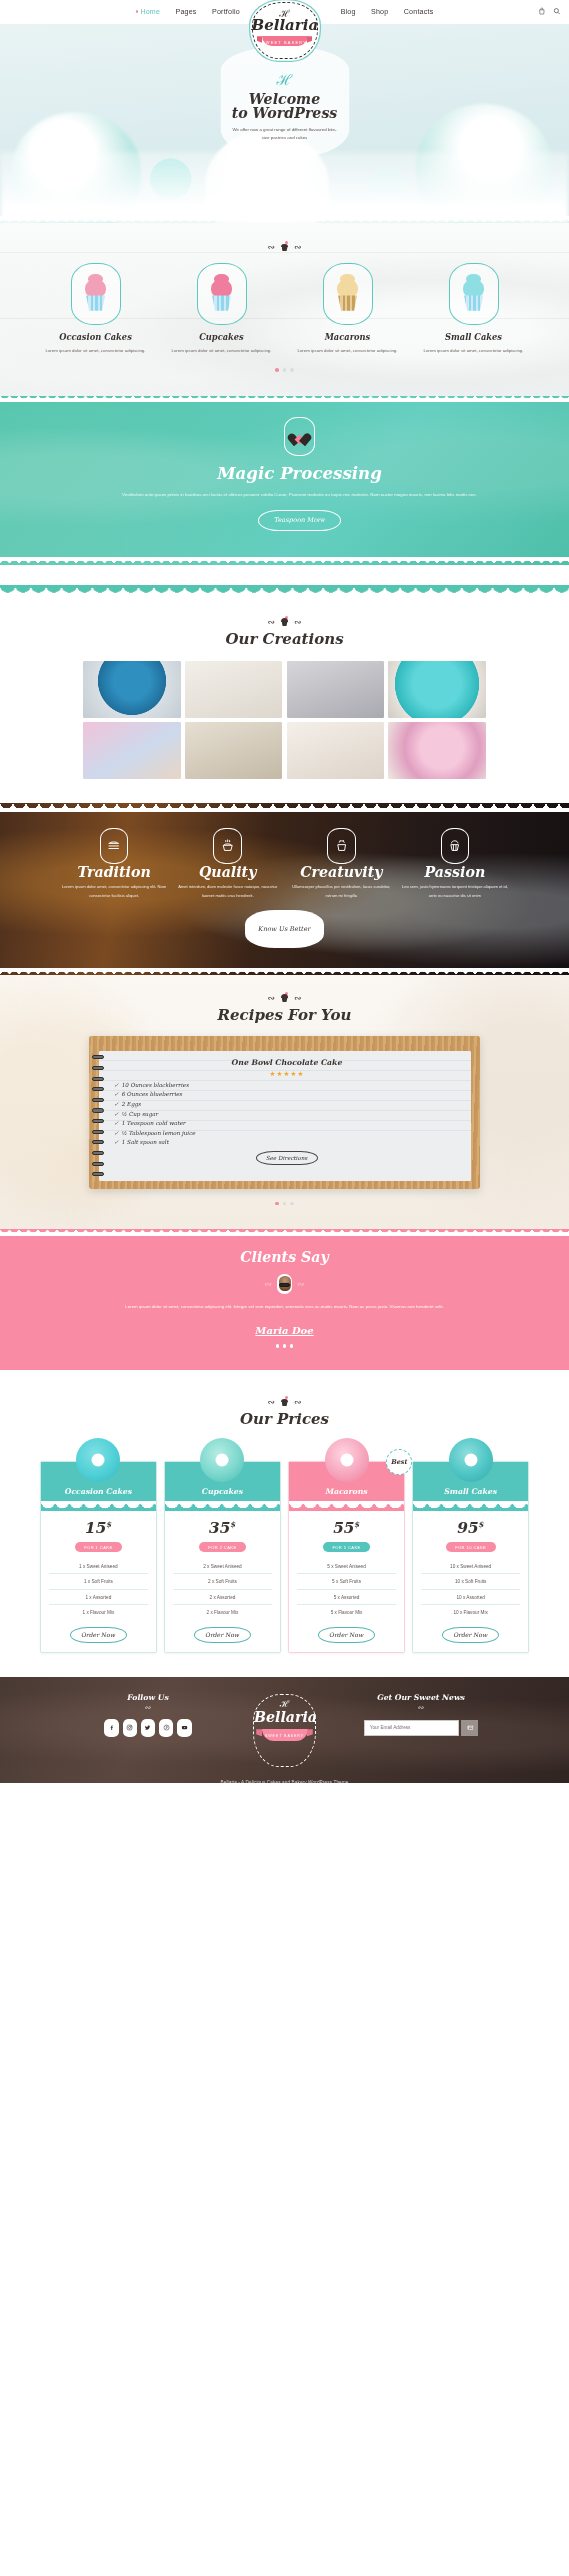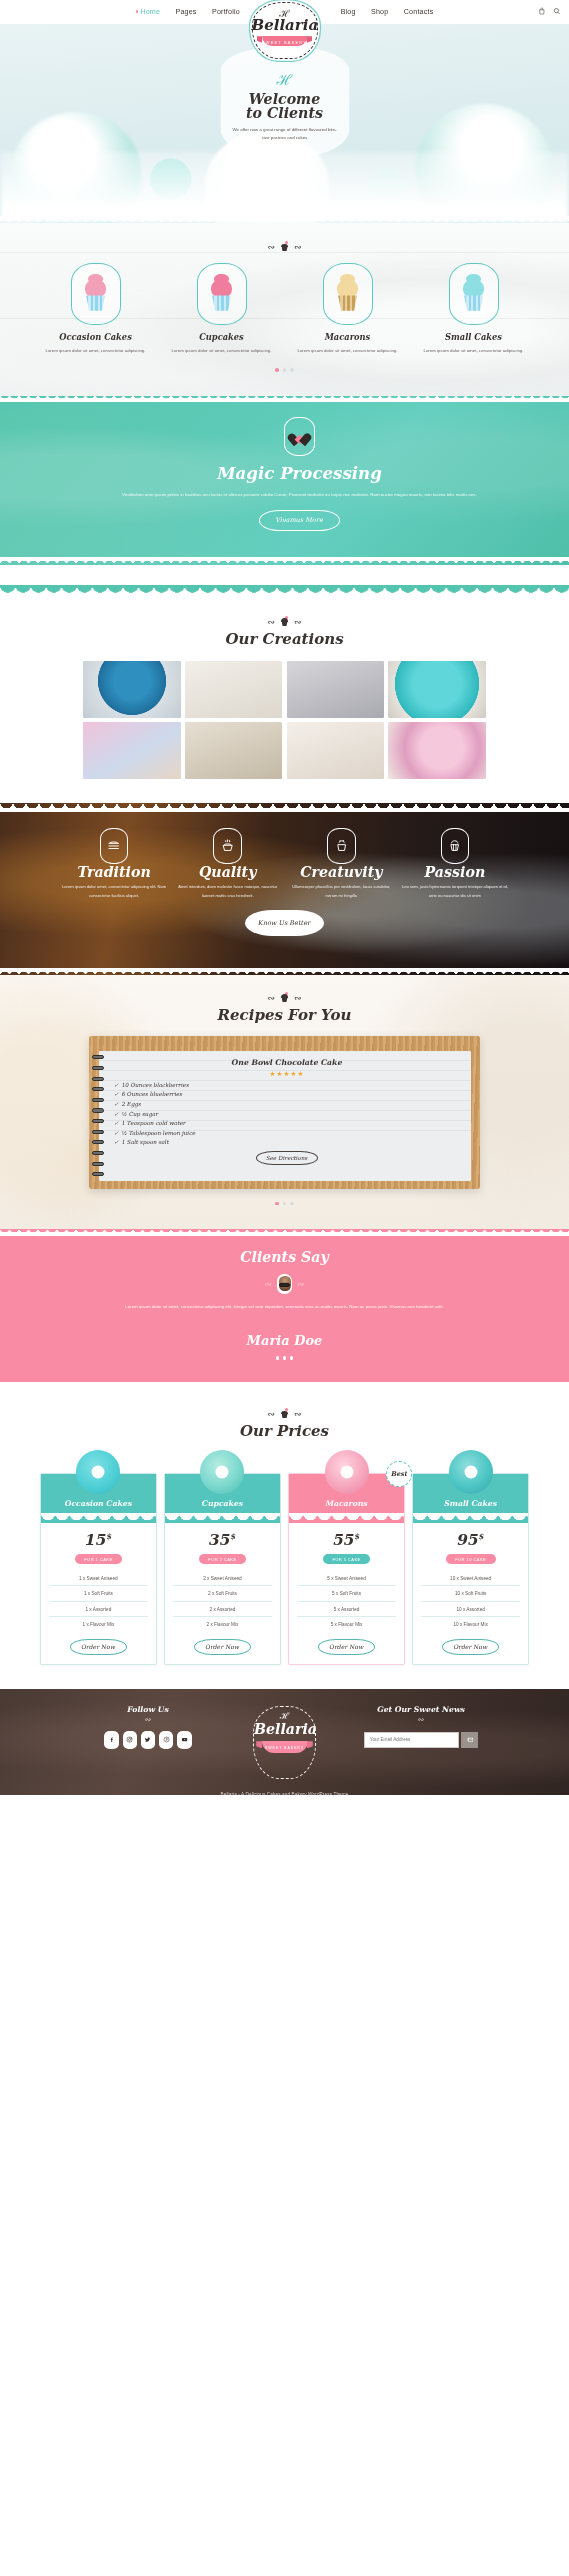--- a/index.html
+++ b/index.html
@@ -179,21 +179,21 @@
   .zig-top{position:absolute;left:0;right:0;top:-0.6px;height:10px;background:#fff;
     -webkit-mask:radial-gradient(circle 6.5px at 6.5px 0,transparent 99%,#000) 0 0/13px 10px repeat-x;
     mask:radial-gradient(circle 6.5px at 6.5px 0,transparent 99%,#000) 0 0/13px 10px repeat-x;}
   .feat-grid{position:relative;display:flex;justify-content:center;gap:3.6px;padding-top:25px;}
   .feat{width:110px;text-align:center;color:#fff;}
   .f-badge{width:28.5px;height:36px;margin:0 auto;border:1.2px solid #fff;border-radius:44%/30%;
     display:flex;align-items:center;justify-content:center;}
   .f-badge svg{width:15.4px;height:16.6px;}
   .f-name{font-family:"DejaVu Serif",serif;font-style:italic;font-weight:bold;font-size:8.3px;margin-top:6px;}
   .f-desc{font-size:4.1px;line-height:2.1;margin-top:4.1px;color:#f0ece9;}
-  .btn-light{display:inline-block;margin:9.5px auto 0;padding:9px 13px;background:#fff;color:#3a3330;
+  .btn-light{display:inline-block;margin:9.5px auto 0;padding:15px 13px;background:#fff;color:#3a3330;
     font-family:"DejaVu Serif",serif;font-style:italic;font-size:6.5px;border-radius:30px/14.2px;cursor:pointer;border:none;}
   .feat-cta{position:relative;text-align:center;}
 
   
   .recipes{position:relative;padding:18px 0 24px;overflow:hidden;
     background:linear-gradient(180deg,#fbf8f4 0%,#f6f1ea 60%,#f3ece3 100%);}
   .rec-deco{position:absolute;inset:0;opacity:.6;
     background:radial-gradient(circle at 6% 46%,#f3e6d2 0 9%,transparent 26%),
       radial-gradient(circle at 13% 56%,#ead8bd 0 7%,transparent 22%),
       radial-gradient(circle at 92% 40%,#eadfd0 0 11%,transparent 30%);}
@@ -226,21 +226,21 @@
   .testi{position:relative;background:#f98ca4;padding:20px 0 22.5px;text-align:center;overflow:hidden;}
   .t-title{font-family:"DejaVu Serif",serif;font-style:italic;font-weight:bold;font-size:14.2px;color:#fff;}
   .t-av-row{display:flex;align-items:center;justify-content:center;gap:4.7px;margin-top:8.3px;}
   .t-orn{font-family:"DejaVu Serif",serif;font-size:9px;color:#ffc3ce;}
   .t-av{width:15.4px;height:20px;border-radius:46%/34%;background:#fff;overflow:hidden;position:relative;}
   .t-av i{position:absolute;left:1.8px;top:2.4px;width:12px;height:15.4px;border-radius:46%/36%;
     background:radial-gradient(circle at 50% 30%,#c49a7a,#7a5134 70%,#3c2415 100%);}
   .t-av b{position:absolute;left:2.4px;top:9px;width:10.7px;height:4.1px;border-radius:2.4px;
     border:1.2px solid #1d1a19;background:#2b2725;}
   .t-text{font-size:4.4px;line-height:2.2;color:#fff7f8;width:379px;margin:8.3px auto 0;}
-  .t-name{font-family:"DejaVu Serif",serif;font-style:italic;font-weight:bold;font-size:13px;color:#fff;margin-top:21px;}
+  .t-name{font-family:"DejaVu Serif",serif;font-style:italic;font-weight:bold;font-size:10px;color:#fff;margin-top:13px;text-decoration:underline;}
   .t-dots{display:flex;gap:3.6px;justify-content:center;margin-top:8.3px;}
   .t-dots i{width:3.6px;height:3.6px;border-radius:50%;background:#fff;display:block;}
 
   
   .prices{padding:27px 0 24px;background:#fff;position:relative;}
   .p-grid{display:flex;justify-content:center;gap:7.1px;margin-top:33px;}
   .p-card{width:117px;border:0.6px solid #cfe9e7;border-radius:1.8px;background:#fff;position:relative;
     box-shadow:0 0.6px 2.4px rgba(0,0,0,.05);}
   .p-card.pink{border-color:#fbd0da;}
   .p-head{height:39px;background:#53c5bd;position:relative;}
@@ -332,21 +332,21 @@
   <div class="hero">
     <div class="hero-blurA"></div>
     <div class="hero-blurB"></div>
     <div class="hero-blurC"></div>
     <div class="hero-cloth"></div>
 
     <div class="hero-card">
       <div class="hero-swirl">ℋ</div>
       <div class="hero-title">
         <div>Welcome</div>
-        <div>to Clients</div>
+        <div>to WordPress</div>
       </div>
       <div class="hero-sub">We offer now a great range of different flavoured bite-size pastries and cakes</div>
     </div>
     <div class="scallop-bot"></div>
   </div>
 
   <div class="logo-badge">
     <div class="badge-shape"></div>
     <div class="badge-inner">
       <div class="badge-swirl">ℋ</div>
@@ -423,21 +423,21 @@
     <div class="magic-tex"></div>
     <div class="scallop-top"></div>
     <div class="magic-in">
       <div class="m-badge">
         <div class="m-heart">
             <span></span>
           </div>
       </div>
       <div class="magic-title">Magic Processing</div>
       <div class="magic-text">Vestibulum ante ipsum primis in faucibus orci luctus et ultrices posuere cubilia Curae; Praesent molestie eu turpis nec molestie. Nam auctor magna mauris, non lacinia felis mattis nec.</div>
-      <button class="btn-fancy">Vivamus More</button>
+      <button class="btn-fancy">Teaspoon More</button>
     </div>
     <div class="scallop-bot"></div>
   </div>
 
   <div class="creations">
     <div class="drip"></div>
     <div style="margin-top:15.4px">
       <div class="sec-orn">
         <span class="fl">∾</span>
         <span class="cup"><i class="cherry"></i><i class="top"></i><i class="base"></i></span>

